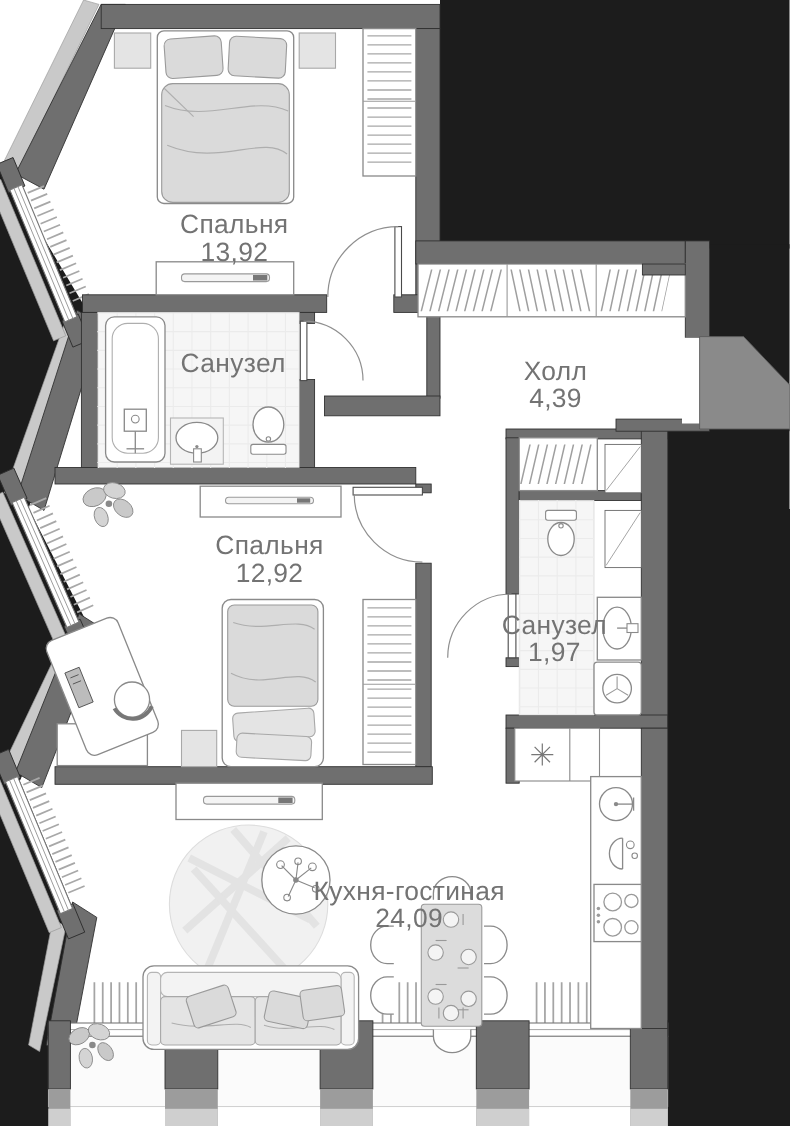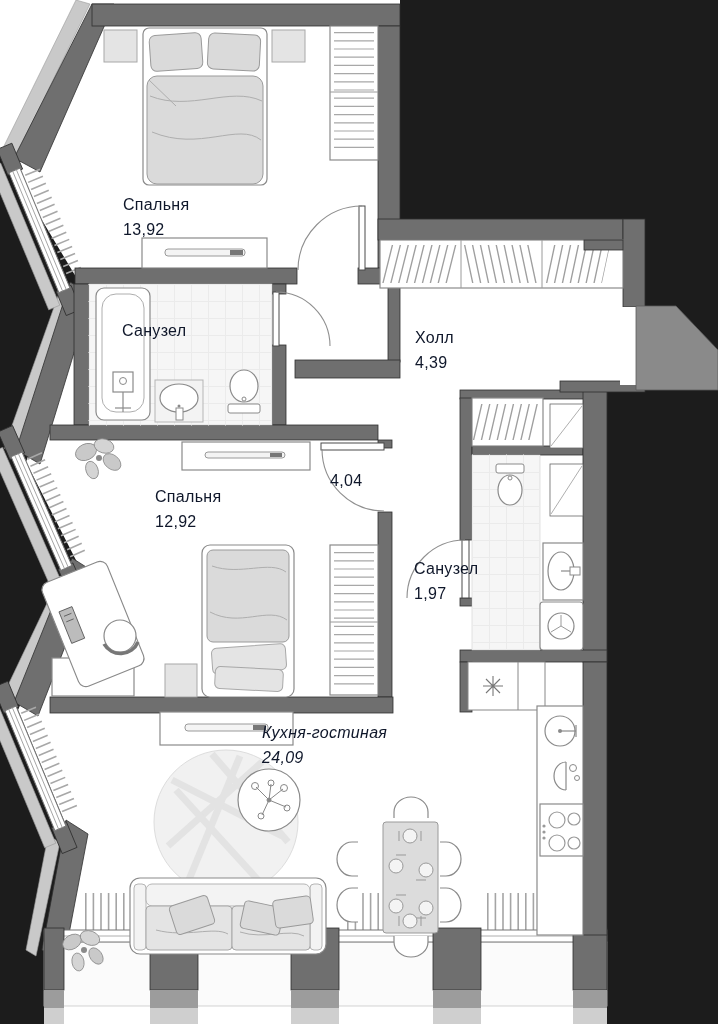--- a/index.html
+++ b/index.html
@@ -10,21 +10,21 @@
   .slab{fill:#c9c9c9;stroke:#9a9a9a;stroke-width:0.6;}
   .void{fill:#1c1c1c;}
   .furn{fill:#ffffff;stroke:#8a8a8a;stroke-width:1.2;}
   .furnlt{fill:#f3f3f3;stroke:#b5b5b5;stroke-width:1;}
   .soft{fill:#dadada;stroke:#9a9a9a;stroke-width:1;}
   .softlt{fill:#e4e4e4;stroke:#a8a8a8;stroke-width:1;}
   .thin{fill:none;stroke:#aeaeae;stroke-width:1;}
   .arc{fill:none;stroke:#8f8f8f;stroke-width:1.1;}
   .leaf{fill:#ffffff;stroke:#4a4a4a;stroke-width:1;}
   .tilebg{fill:#f6f6f6;stroke:#cfcfcf;stroke-width:0.6;}
-  .room-label{position:absolute;color:#0f172a;font-size:16px;
+  .room-label{position:absolute;text-align:center;color:#737373;font-size:24px;
               line-height:25px;letter-spacing:0.3px;}
   .room-label span{display:block;}
 </style>
 </head>
 <body>
 
 <div class="stage">
 <svg width="718" height="1024" viewBox="0 0 718 1024">
 
   <g>
@@ -414,23 +414,22 @@
 </div>
 <div class="room-label" style="left:415px;top:325px;width:180px;">
   <span>Холл</span>
   <span>4,39</span>
 </div>
 <div class="room-label" style="left:155px;top:484px;width:180px;">
   <span>Спальня</span>
   <span>12,92</span>
 </div>
 <div class="room-label" style="left:330px;top:468px;width:180px;">
-  <span>4,04</span>
 </div>
 <div class="room-label" style="left:414px;top:556px;width:180px;">
   <span>Санузел</span>
   <span>1,97</span>
 </div>
-<div class="room-label" style="left:262px;top:720px;width:220px;font-style:italic;">
+<div class="room-label" style="left:262px;top:798px;width:220px;">
   <span>Кухня-гостиная</span>
   <span>24,09</span>
 </div>
 </div>
 
 </body></html>

